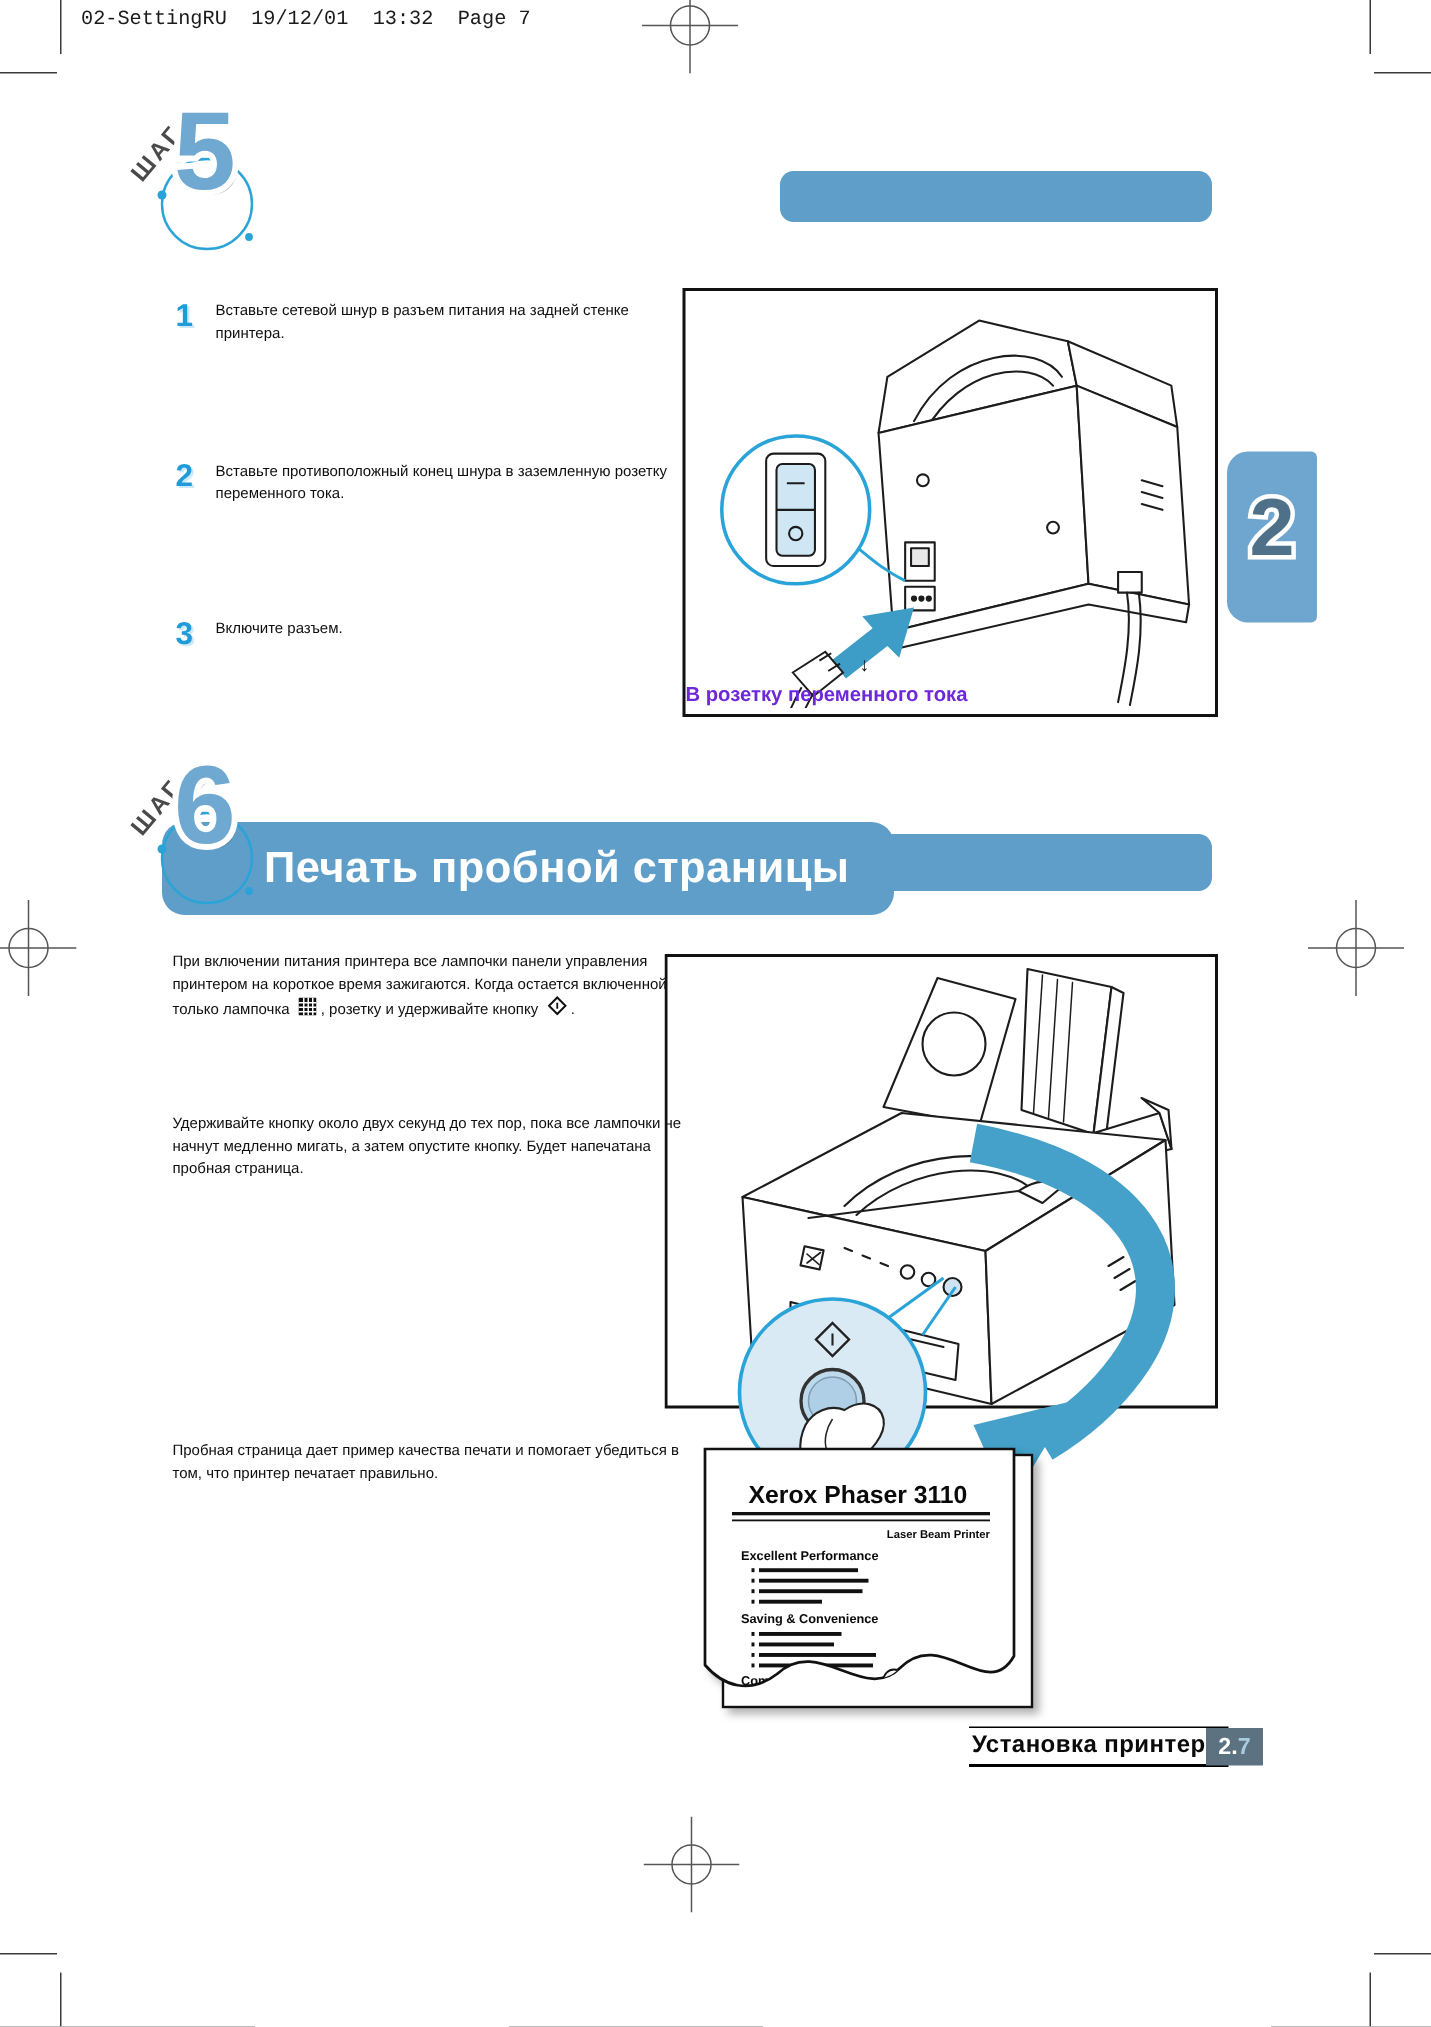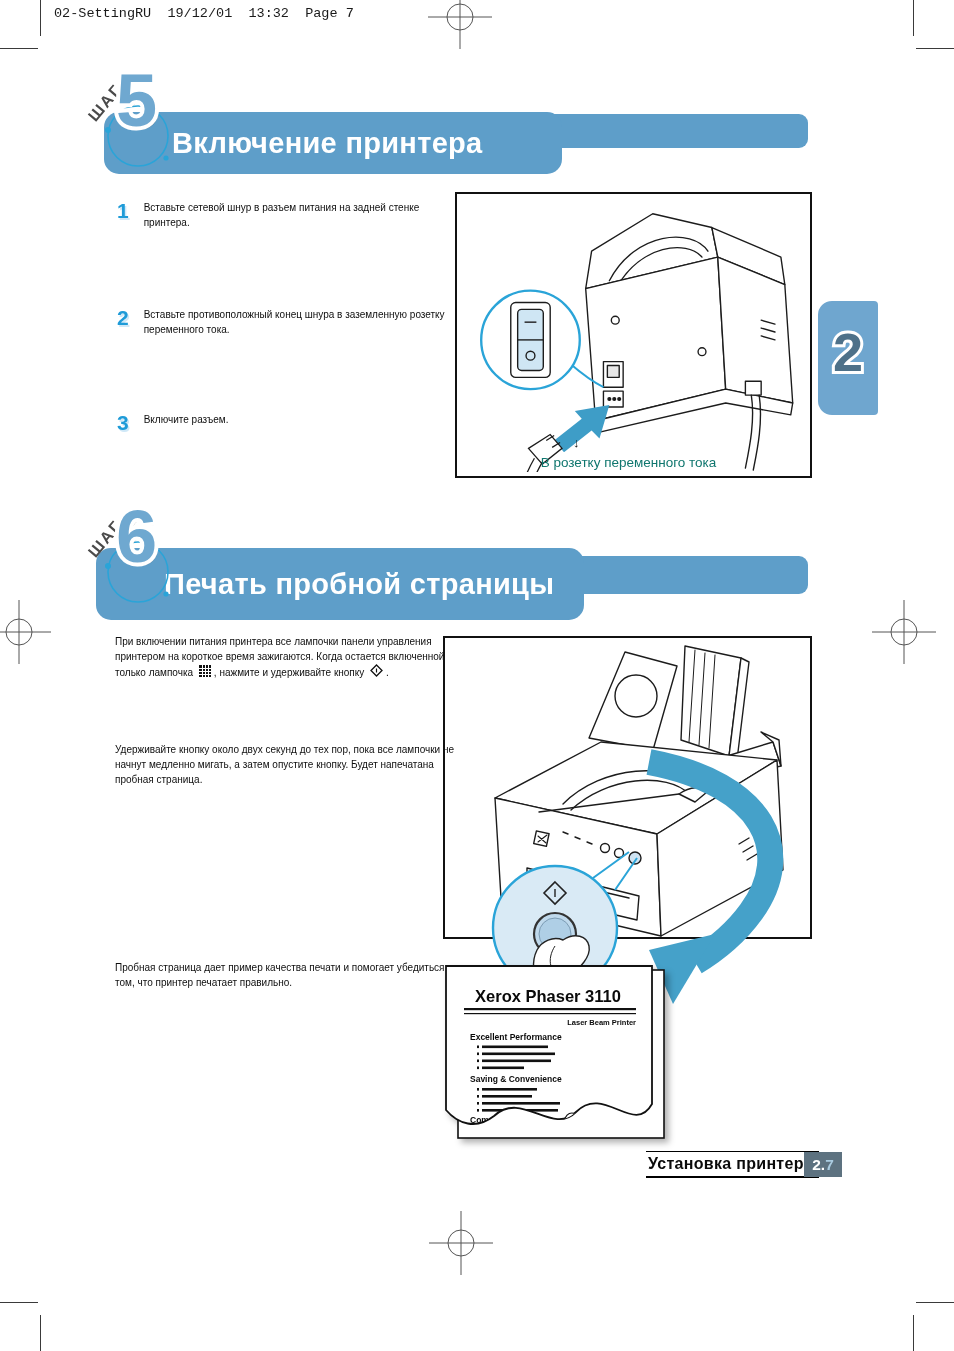--- a/index.html
+++ b/index.html
@@ -25,25 +25,25 @@
   
   .item{position:absolute;left:117px;width:340px;display:flex;gap:15px;}
   .item-num{font-weight:bold;font-size:21px;color:#1E9BD8;line-height:1;
       text-shadow:1.5px 1.5px 0 #cfe8f7;}
   .item-text,.para{font-size:10px;line-height:1.5;color:#0e0e0e;}
   .para{position:absolute;left:115px;width:352px;}
   .inline-icon{display:inline-block;vertical-align:-1px;margin:0 3px;}
   
   .fig1{position:absolute;left:455px;top:192px;width:357px;height:286px;
       border:2px solid #111;box-sizing:border-box;background:#fff;}
-  .fig1-caption{position:absolute;left:0;right:10px;bottom:6px;text-align:center;
-      font-weight:normal;font-size:13.5px;color:#0f766e;}
+  .fig1-caption{position:absolute;left:0;right:10px;bottom:6px;
+      font-weight:bold;font-size:13.5px;color:#6d28d9;}
   .fig1-downarrow{position:absolute;left:116px;bottom:26px;font-size:13px;font-weight:bold;}
   .fig2{position:absolute;left:443px;top:636px;width:369px;height:376px;z-index:4;pointer-events:none;}
-  .testpage{position:absolute;left:444px;top:958px;width:235px;height:200px;z-index:6;}
+  .testpage{position:absolute;left:468px;top:958px;width:235px;height:200px;z-index:6;}
   .testpage svg{filter:drop-shadow(4px 4px 3px rgba(0,0,0,0.30));}
   .testpage text{font-family:"Liberation Sans",sans-serif;fill:#0a0a0a;}
   
   .tab2{position:absolute;left:818px;top:301px;width:60px;height:114px;background:#6FA6CF;
       border-radius:14px 4px 4px 14px;z-index:2;}
   .tab-num{position:absolute;left:0;right:0;top:24px;text-align:center;font-size:54px;
       font-weight:bold;line-height:1;}
   .tab-stroke{-webkit-text-stroke:6px #fff;color:#fff;text-shadow:2px 2px 0 rgba(60,60,60,.3);}
   .tab-fill{color:#4E7189;}
   
@@ -85,23 +85,20 @@
       <line x1="32" y1="0" x2="32" y2="64" stroke="#555" stroke-width="1"></line>
     <circle cx="32" cy="32" r="13" fill="none" stroke="#555" stroke-width="1"></circle>
     </svg>
   <svg class="reg" style="left:429px;top:1211px" width="64" height="64">
     <line x1="0" y1="32" x2="64" y2="32" stroke="#555" stroke-width="1"></line>
       <line x1="32" y1="0" x2="32" y2="64" stroke="#555" stroke-width="1"></line>
     <circle cx="32" cy="32" r="13" fill="none" stroke="#555" stroke-width="1"></circle>
     </svg>
 
   <div class="banner-ext" style="left:520px;top:114px;width:288px;height:34px"></div>
-  <div class="banner-main" style="left:104px;top:112px;width:458px;height:62px">
-    <span>Включение принтера</span>
-  </div>
   <div class="step-icon" style="left:86px;top:64px">
     <svg width="104" height="118">
       <circle cx="52" cy="72" r="30" fill="none" stroke="#2AA4D8" stroke-width="1.6"></circle>
       <circle cx="22" cy="66" r="3" fill="#2AA4D8"></circle>
         <circle cx="80" cy="94" r="2.6" fill="#2AA4D8"></circle>
     </svg>
     <span class="si-word">ШАГ</span>
     <span class="si-num si-stroke">5</span>
     <span class="si-num si-fill">5</span>
   </div>
@@ -164,21 +161,21 @@
     <span class="fig1-downarrow">↓</span>
     <div class="fig1-caption">В розетку переменного тока</div>
   </div>
 
   <div class="tab2">
     <span class="tab-num tab-stroke">2</span>
     <span class="tab-num tab-fill">2</span>
   </div>
 
   <div class="banner-ext" style="left:540px;top:556px;width:268px;height:38px"></div>
-  <div class="banner-main" style="left:96px;top:548px;width:488px;height:72px">
+  <div class="banner-main" style="left:108px;top:548px;width:488px;height:62px">
     <span>Печать пробной страницы</span>
   </div>
   <div class="step-icon" style="left:86px;top:500px">
     <svg width="104" height="118">
       <circle cx="52" cy="72" r="30" fill="none" stroke="#2AA4D8" stroke-width="1.6"></circle>
       <circle cx="22" cy="66" r="3" fill="#2AA4D8"></circle>
         <circle cx="80" cy="94" r="2.6" fill="#2AA4D8"></circle>
     </svg>
     <span class="si-word">ШАГ</span>
     <span class="si-num si-stroke">6</span>
@@ -190,21 +187,21 @@
     <svg class="inline-icon" width="12" height="12">
       <rect x="0" y="0" width="12" height="12" fill="#111"></rect>
       <g stroke="#fff" stroke-width="1">
           <line x1="3.5" y1="0" x2="3.5" y2="12"></line>
           <line x1="6.5" y1="0" x2="6.5" y2="12"></line>
           <line x1="9.5" y1="0" x2="9.5" y2="12"></line>
       <line x1="0" y1="3.5" x2="12" y2="3.5"></line>
           <line x1="0" y1="6.5" x2="12" y2="6.5"></line>
           <line x1="0" y1="9.5" x2="12" y2="9.5"></line>
         </g>
-    </svg><span>, нажмите и удерживайте кнопку</span>
+    </svg><span>, розетку и удерживайте кнопку</span>
     <svg class="inline-icon" width="13" height="13">
       <path d="M6.5,1 L12,6.5 L6.5,12 L1,6.5 Z" fill="none" stroke="#111" stroke-width="1.3"></path>
       <line x1="6.5" y1="4.5" x2="6.5" y2="8.5" stroke="#111" stroke-width="1.2"></line>
     </svg><span>.</span>
   </div>
   <div class="para" style="top:742px">Удерживайте кнопку около двух секунд до тех пор, пока все лампочки не начнут медленно мигать, а затем опустите кнопку. Будет напечатана пробная страница.</div>
   <div class="para" style="top:960px;width:340px">Пробная страница дает пример качества печати и помогает убедиться в том, что принтер печатает правильно.</div>
 
   <div class="fig2">
     <svg viewBox="0 0 369 376" width="369" height="376">

